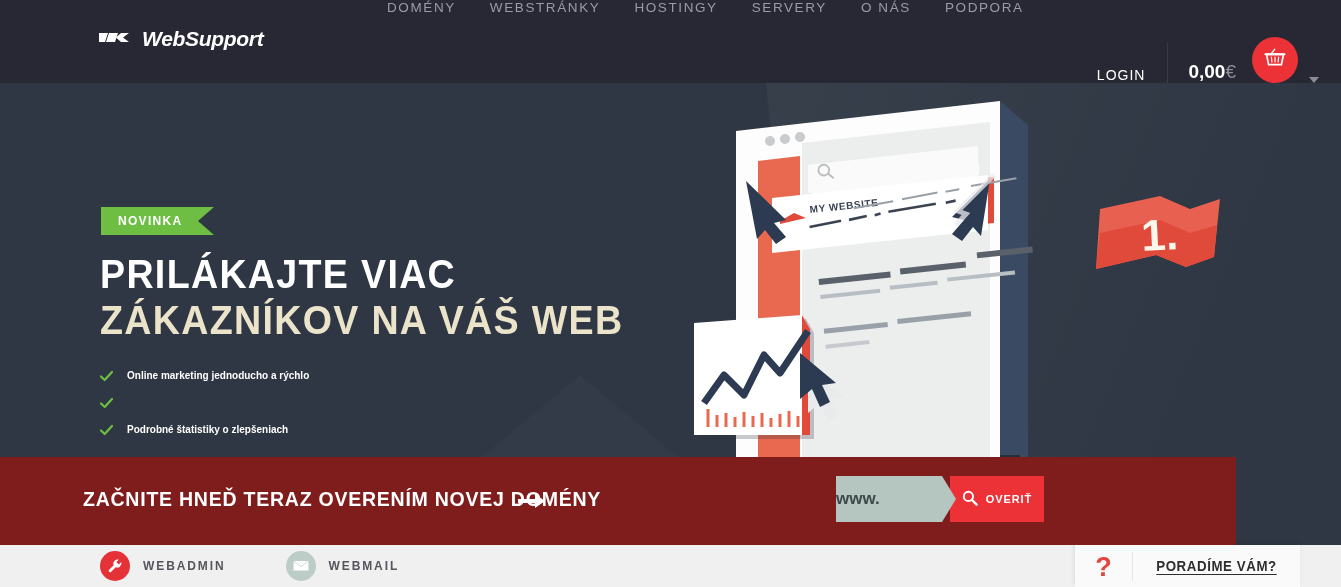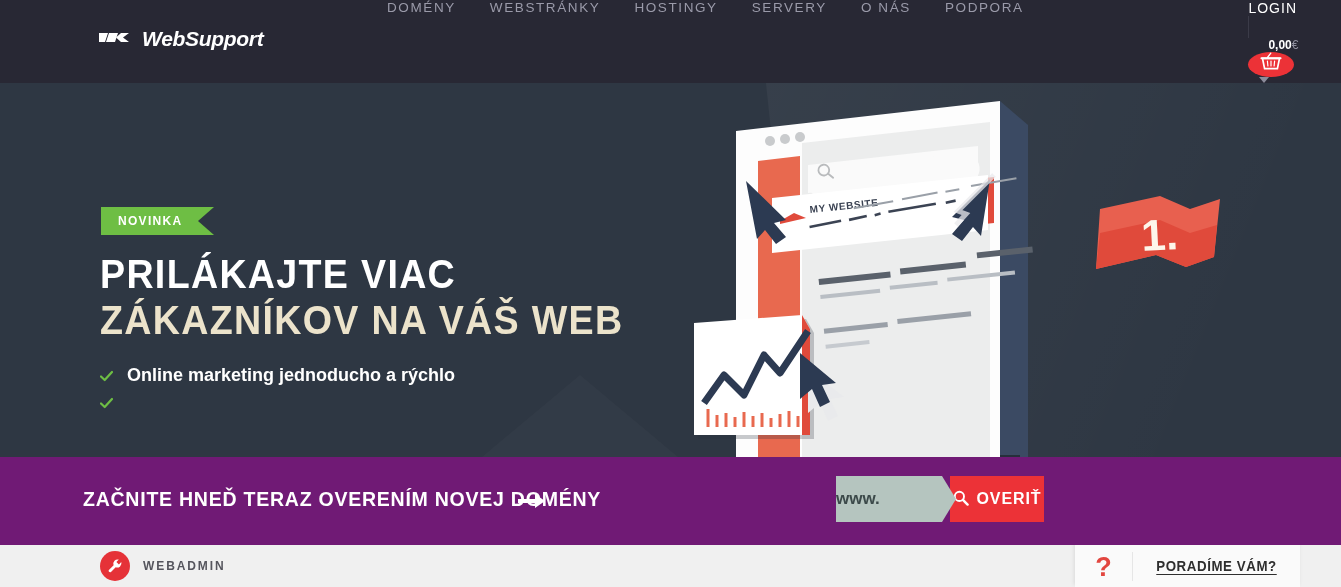--- a/index.html
+++ b/index.html
@@ -37,29 +37,29 @@
     display: flex; align-items: flex-start; gap: 0px;
   }
   .nav a {
     color: #9a9aa9; font-size: 13.5px; letter-spacing: 1.6px;
     text-transform: uppercase; text-decoration: none;
     padding: 0 17px; white-space: nowrap;
     font-family: "Liberation Sans", sans-serif;
   }
   .header-right {
     position: absolute; right: 22px; top: 0; height: 83px;
-    display: flex; align-items: flex-start; flex-direction: column;
+    display: flex; align-items: flex-end;
   }
   .login-link {
     color: #ffffff; font-size: 14px; letter-spacing: 1px; text-decoration: none;
     padding-right: 22px; white-space: nowrap;
   }
   .hdr-divider { width: 1px; height: 40px; background: #3b3b48; }
   .cart-price {
-    color: #ffffff; font-size: 12px; font-weight: bold;
+    color: #ffffff; font-size: 19px; font-weight: bold;
     padding: 0 16px 0 20px; white-space: nowrap;
   }
   .cart-price .cur { color: #8e8e9d; font-weight: normal; }
   .cart-btn {
     width: 46px; height: 46px; border-radius: 50%;
     background: #ec3237; display: flex; align-items: center; justify-content: center;
     cursor: pointer;
   }
   .cart-caret {
     margin-left: 11px;
@@ -120,32 +120,32 @@
   .bullets {
     position: absolute; left: 100px; top: 279px;
     list-style: none;
   }
   .bullets li {
     display: flex; align-items: center; gap: 14px;
     height: 27px; margin-bottom: 0px;
   }
   .check { width: 13px; height: 13px; display: block; flex: none; }
   .bullet-text {
-    color: #ffffff; font-size: 18px; font-weight: bold;
+    color: #ffffff; font-size: 10px; font-weight: bold;
     font-family: "Liberation Sans", sans-serif; white-space: nowrap;
   }
 
   
   .illus { position: absolute; left: 690px; top: 0px; width: 560px; height: 374px; }
   .illus svg { display: block; }
 
   
   .dombar {
-    position: absolute; top: 457px; left: 0; width: 1341px; height: 88px;
-    background: #701a75;
+    position: absolute; top: 457px; left: 0; width: 1236px; height: 88px;
+    background: #7f1d1d;
     z-index: 20;
   }
   .dom-title {
     position: absolute; left: 83px; top: 30px;
     color: #ffffff; font-size: 21px; font-weight: bold;
     letter-spacing: 0.8px; text-transform: uppercase;
     transform: scaleX(0.93); transform-origin: left top;
     white-space: nowrap;
   }
   .dom-arrow {
@@ -172,21 +172,21 @@
     font-size: 16px; color: #3b3b3b; padding-left: 28px;
     font-family: "Liberation Sans", sans-serif;
   }
   .dom-input::placeholder { color: #9b9b9b; }
   .dom-submit {
     width: 94px; background: #ec3237; border: none; cursor: pointer;
     display: flex; align-items: center; justify-content: center; gap: 8px;
     margin-left: 8px;
   }
   .dom-submit-label {
-    color: #ffffff; font-size: 16px; font-weight: bold; letter-spacing: 0.9px;
+    color: #ffffff; font-size: 11px; font-weight: bold; letter-spacing: 0.9px;
     text-transform: uppercase;
   }
 
   
   .footer {
     position: absolute; top: 545px; left: 0; width: 1341px; height: 42px;
     background: #f0f0f0;
     z-index: 10;
   }
   .foot-links {
@@ -394,20 +394,28 @@
         </span>
         <span class="bullet-text">Online marketing jednoducho a rýchlo</span>
       </li>
       <li>
         <span class="check">
           <svg width="13" height="13" viewBox="0 0 13 13">
               <path d="M1 6.5 L4.7 10 L12 2" stroke="#6ebe44" stroke-width="2.2" fill="none" stroke-linecap="round" stroke-linejoin="round"></path>
             </svg>
         </span>
       </li>
+      <li>
+        <span class="check">
+          <svg width="13" height="13" viewBox="0 0 13 13">
+              <path d="M1 6.5 L4.7 10 L12 2" stroke="#6ebe44" stroke-width="2.2" fill="none" stroke-linecap="round" stroke-linejoin="round"></path>
+            </svg>
+        </span>
+        <span class="bullet-text">Podrobné štatistiky o zlepšeniach</span>
+      </li>
     </ul>
 
   </div>
 
   <div class="dombar">
     <div class="dom-title">ZAČNITE HNEĎ TERAZ OVERENÍM NOVEJ DOMÉNY</div>
     <span class="dom-arrow">
       <svg width="28" height="16" viewBox="0 0 28 16">
         <path d="M0 6 L17 6 L17 1 L27 8 L17 15 L17 10 L0 10 Z" fill="#ffffff"></path>
       </svg>
@@ -432,20 +440,29 @@
 
       <div class="foot-item">
         <span class="foot-circle red">
           <svg width="16" height="16" viewBox="0 0 16 16">
             <path d="M11.8 1.6 a4.3 4.3 0 0 0 -5.2 5.6 L1.9 11.9 a1.5 1.5 0 0 0 2.1 2.1 L8.7 9.3 a4.3 4.3 0 0 0 5.6 -5.2 L11.9 6.5 L9.4 4 Z" fill="#ffffff"></path>
           </svg>
         </span>
         <span class="foot-label">WEBADMIN</span>
       </div>
 
+      <div class="foot-item">
+        <span class="foot-circle sage">
+          <svg width="16" height="12" viewBox="0 0 16 12">
+            <path d="M0.6 1.6 L8 7 L15.4 1.6 L15.4 10.4 L0.6 10.4 Z" fill="#ffffff"></path>
+            <path d="M0.8 0.9 L15.2 0.9 L8 6.2 Z" fill="#ffffff"></path>
+          </svg>
+        </span>
+        <span class="foot-label">WEBMAIL</span>
+      </div>
 
     </div>
 
     <div class="help-box">
       <div class="help-q">?</div>
       <div class="help-label">PORADÍME VÁM?</div>
     </div>
   </div>
 
 </div>

